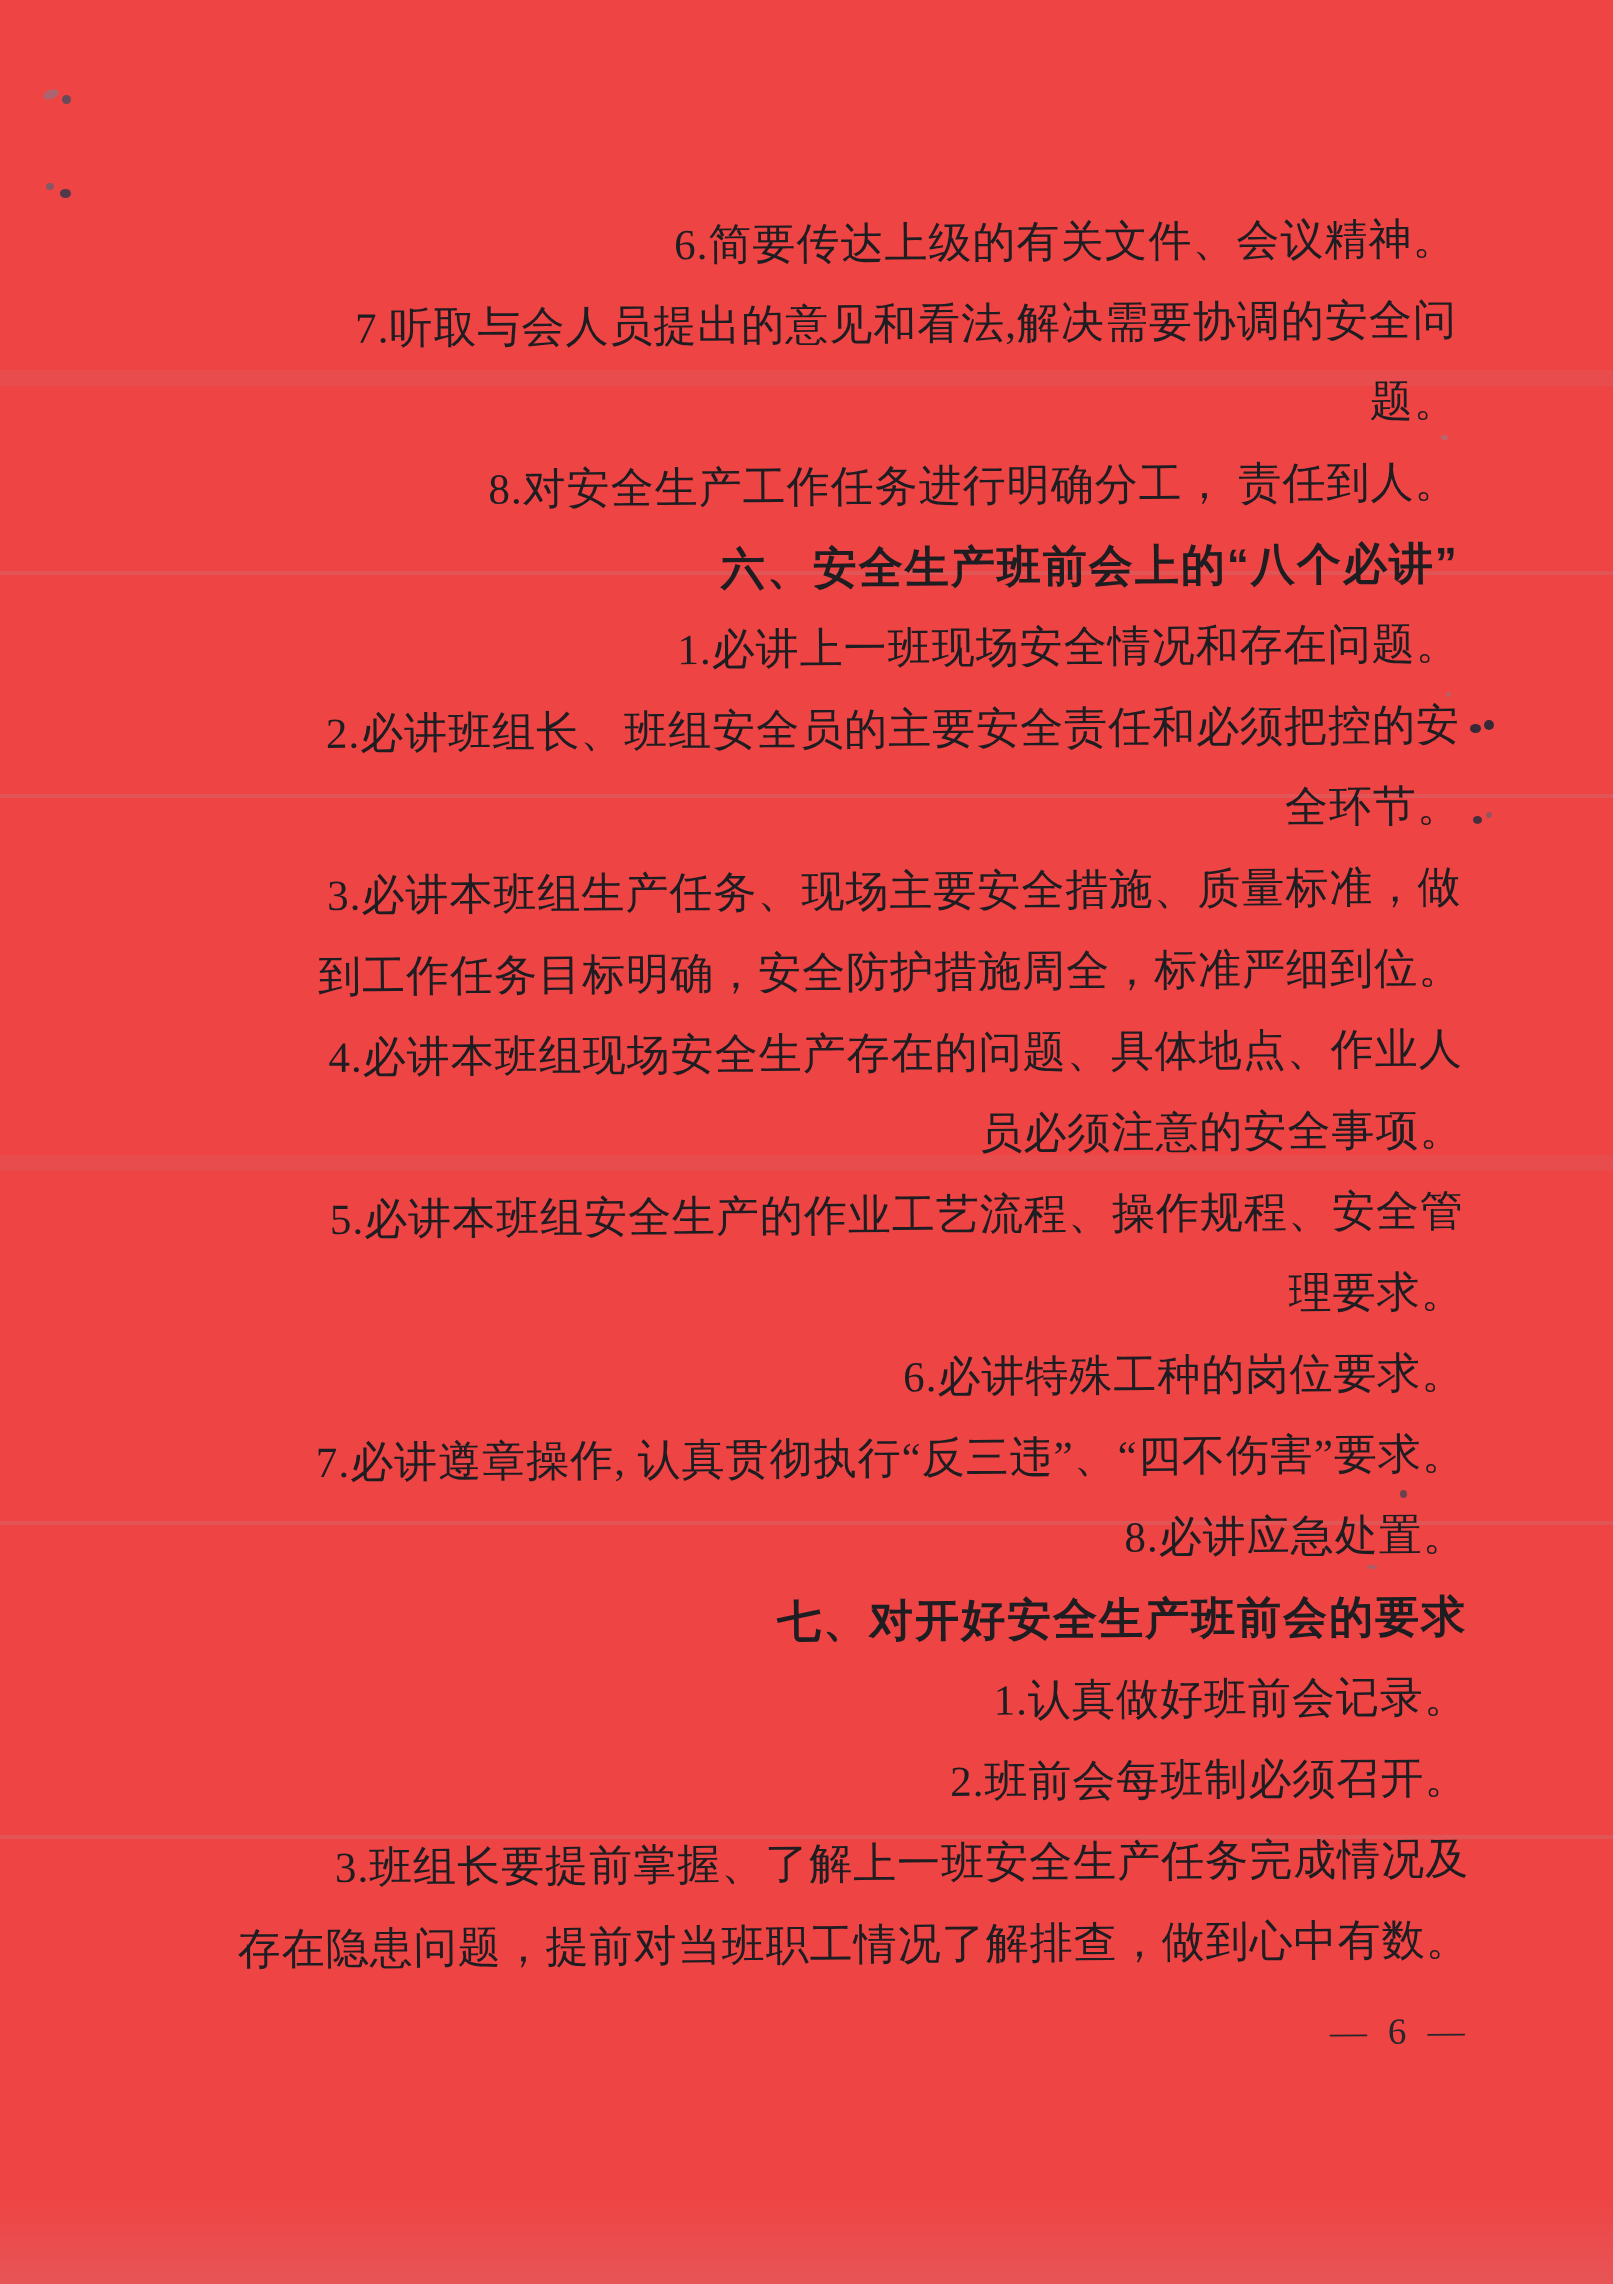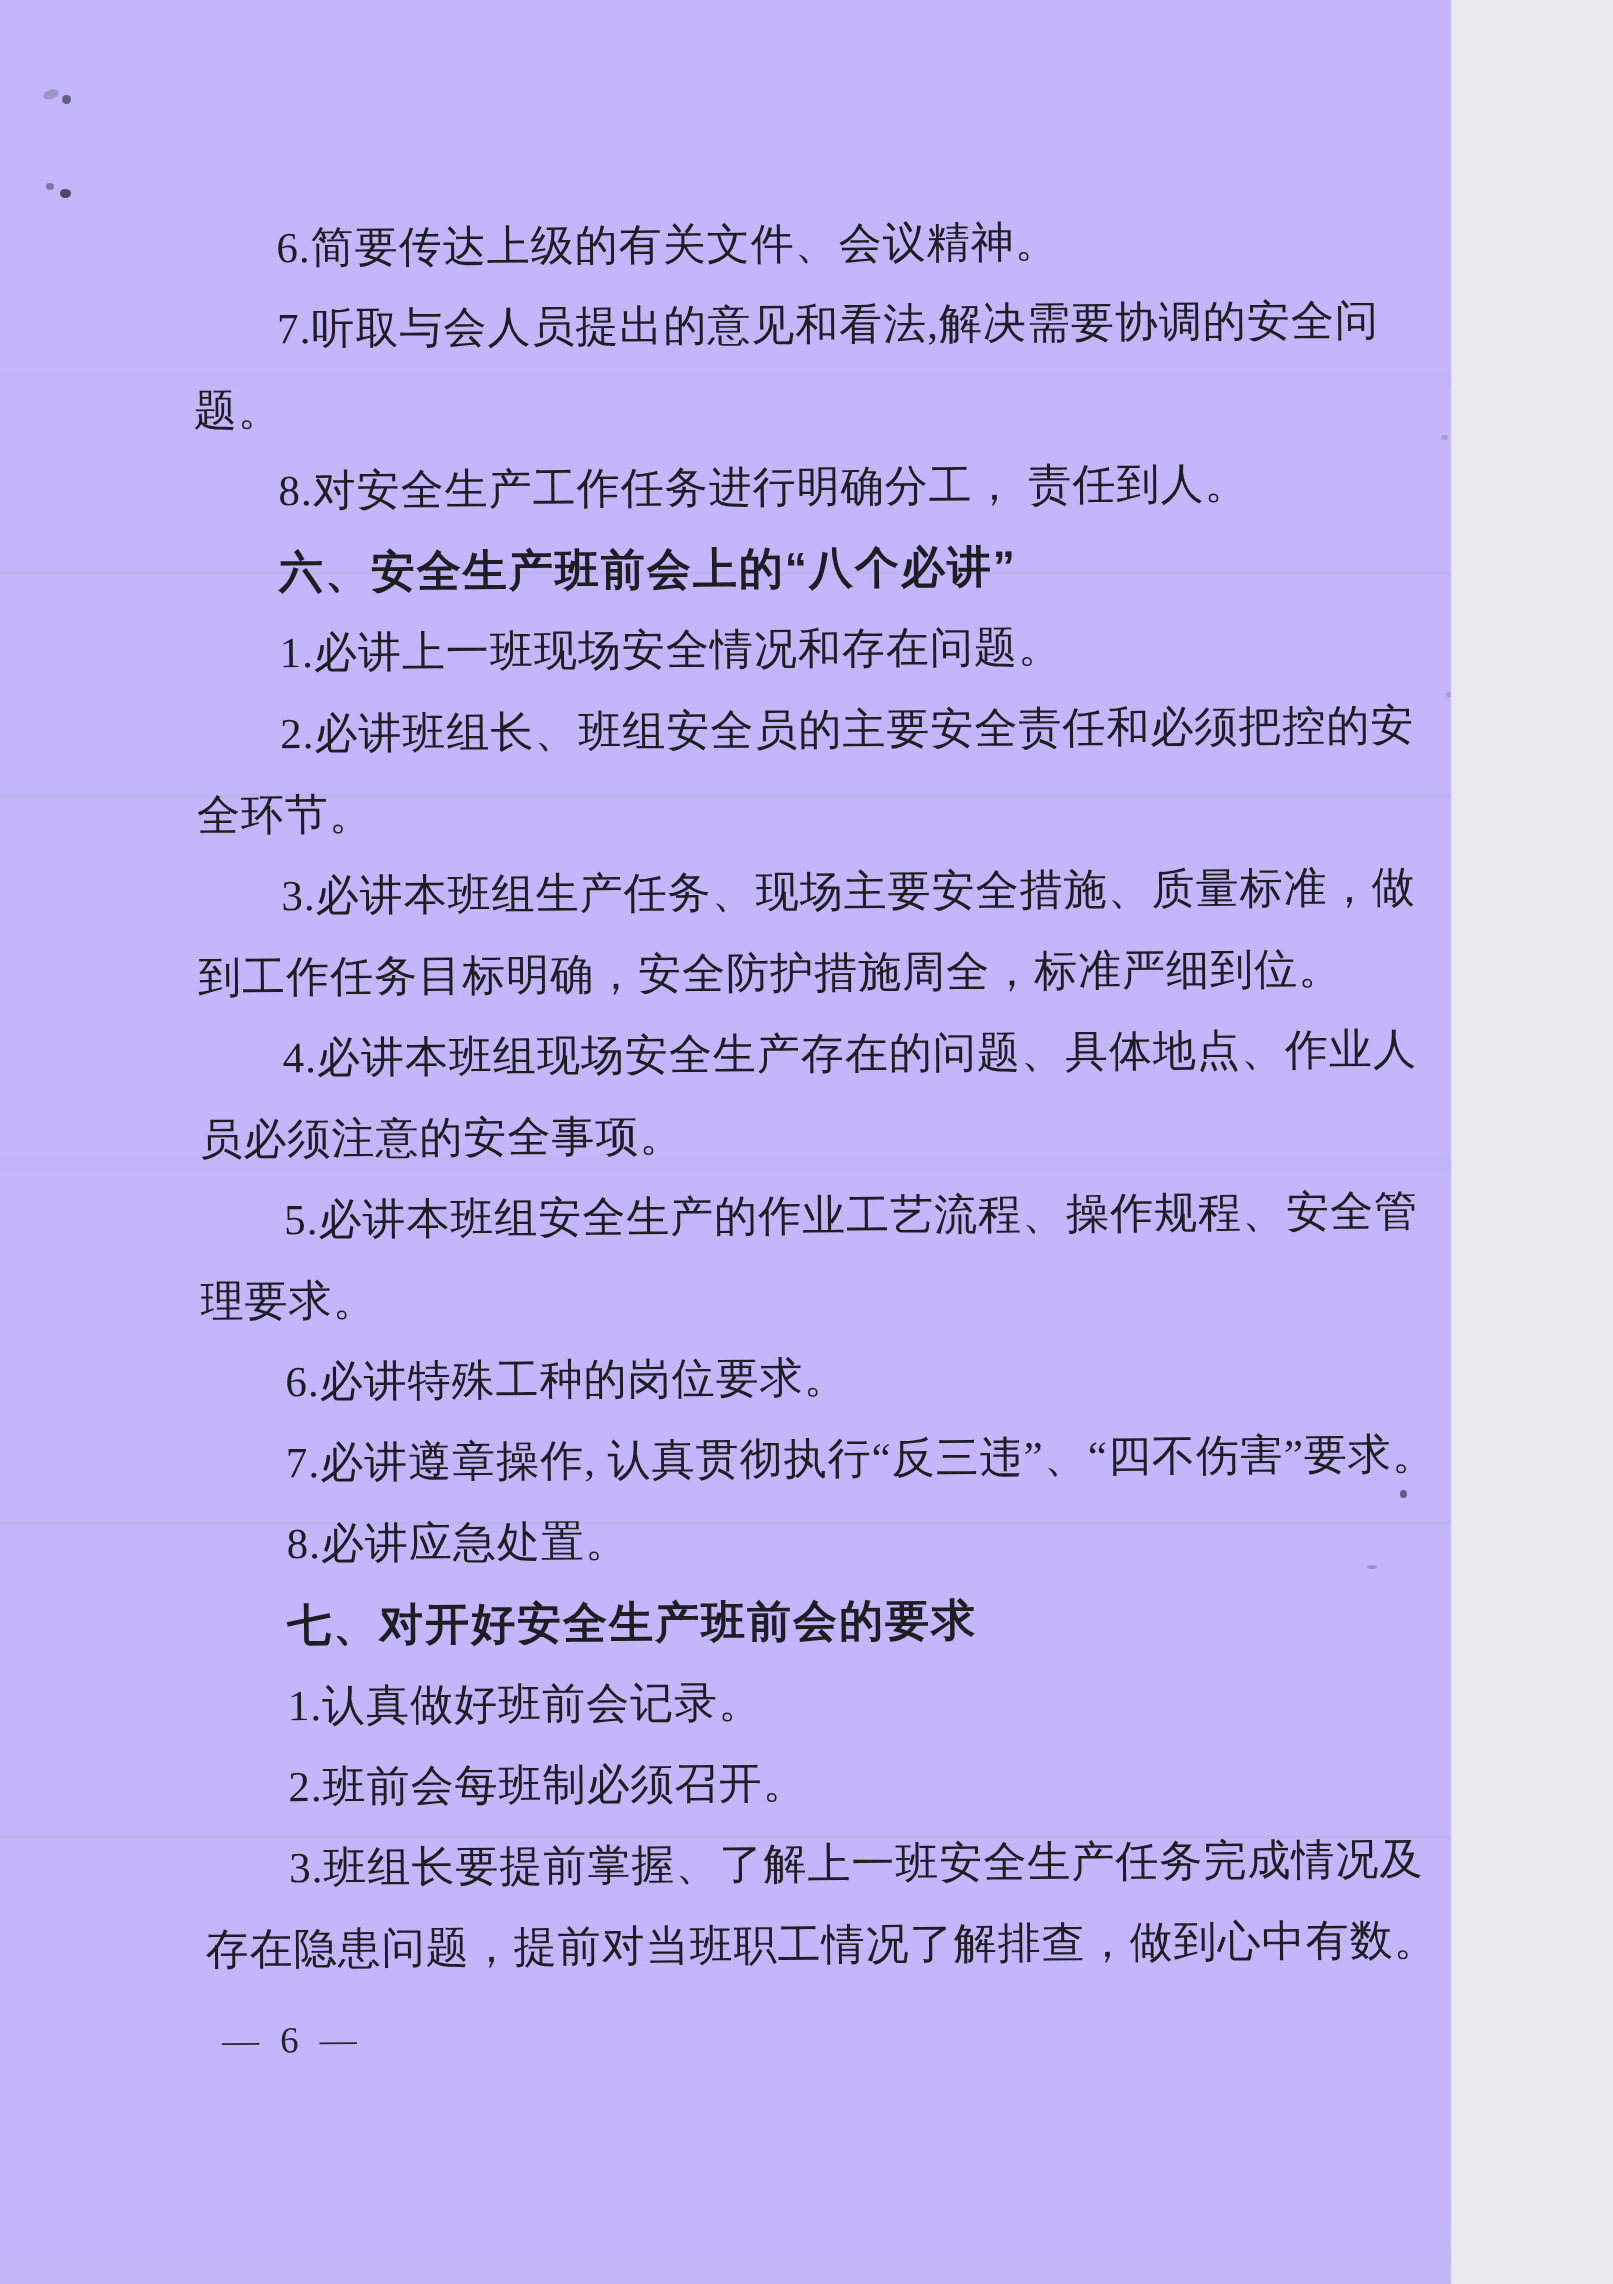--- a/index.html
+++ b/index.html
@@ -2,25 +2,26 @@
 <html><head>
 <meta charset="utf-8">
 <style>
   html, body {
     margin: 0;
     padding: 0;
     background: #e8e9ec;
   }
   .page {
     position: relative;
-    width: 1451px;
+    width: 1613px;
     height: 2285px;
-    background: #c4b5fd;
+    background: #ef4444;
     overflow: hidden;
     font-family: "Liberation Serif", "DejaVu Serif", serif;
+    text-align: right;
   }
   
   .scan-band {
     position: absolute;
     left: 0;
     width: 100%;
     pointer-events: none;
   }
   .band-thin  { height: 3.9px;  background: rgba(164,172,188,0.16); }
   .band-soft  { height: 15.7px; background: rgba(170,178,192,0.08); }

